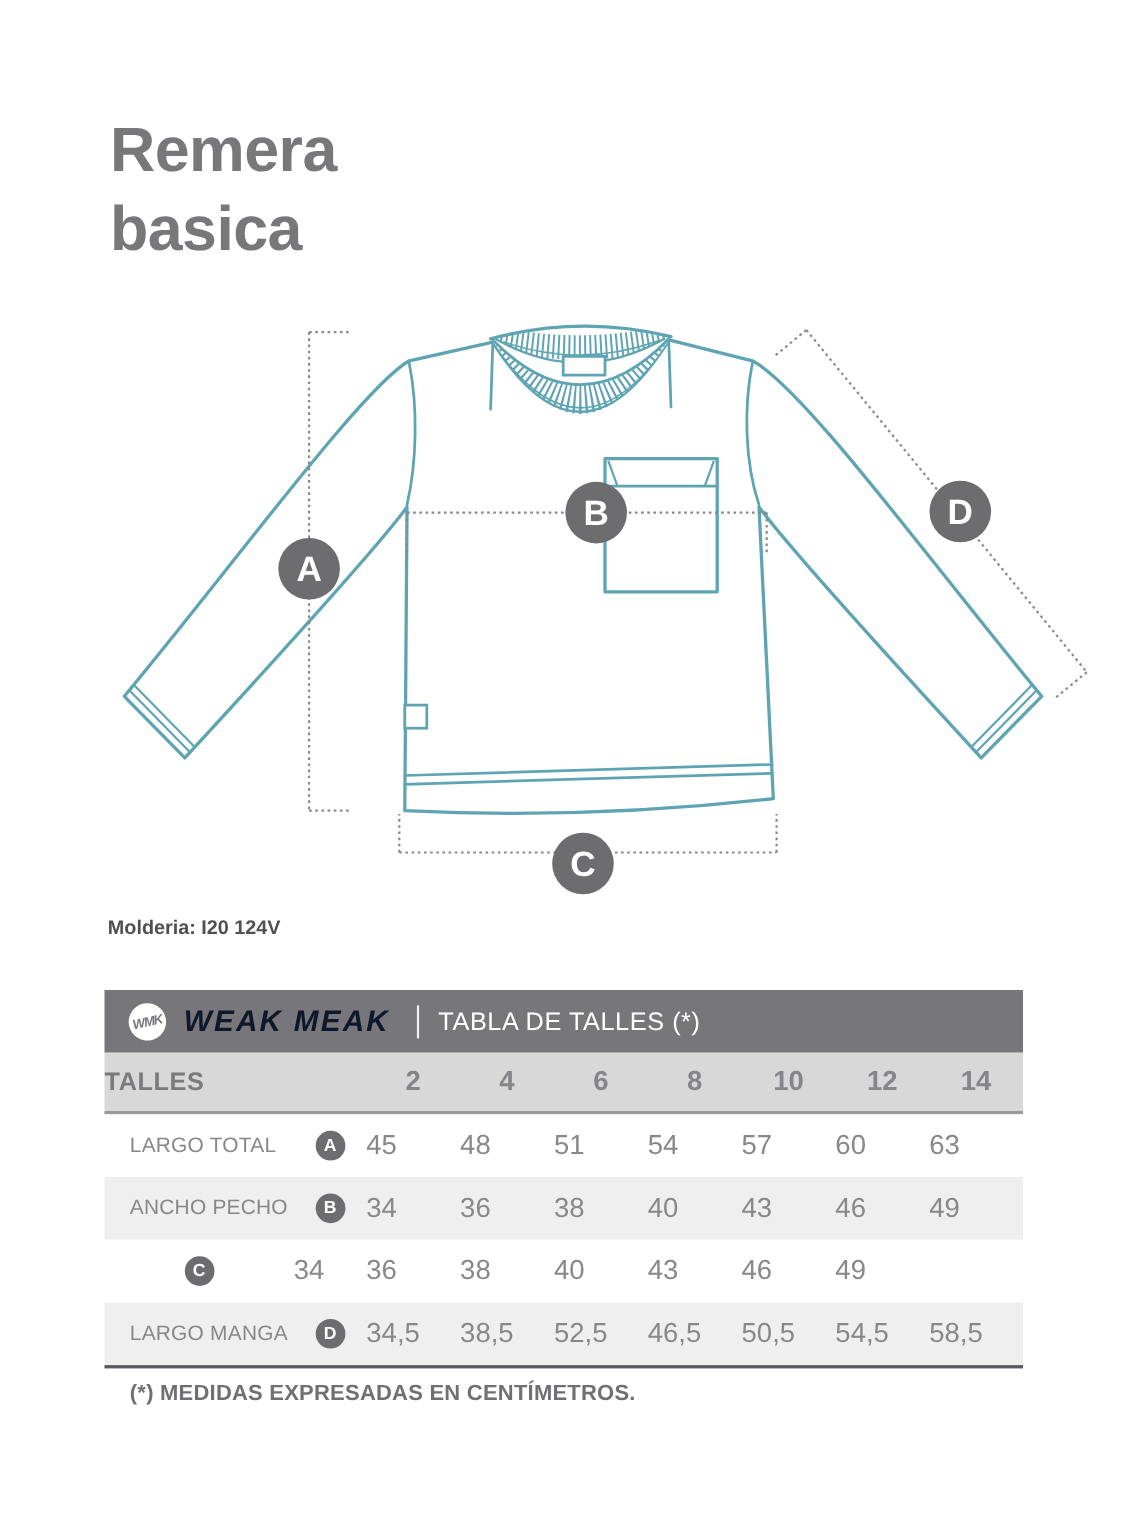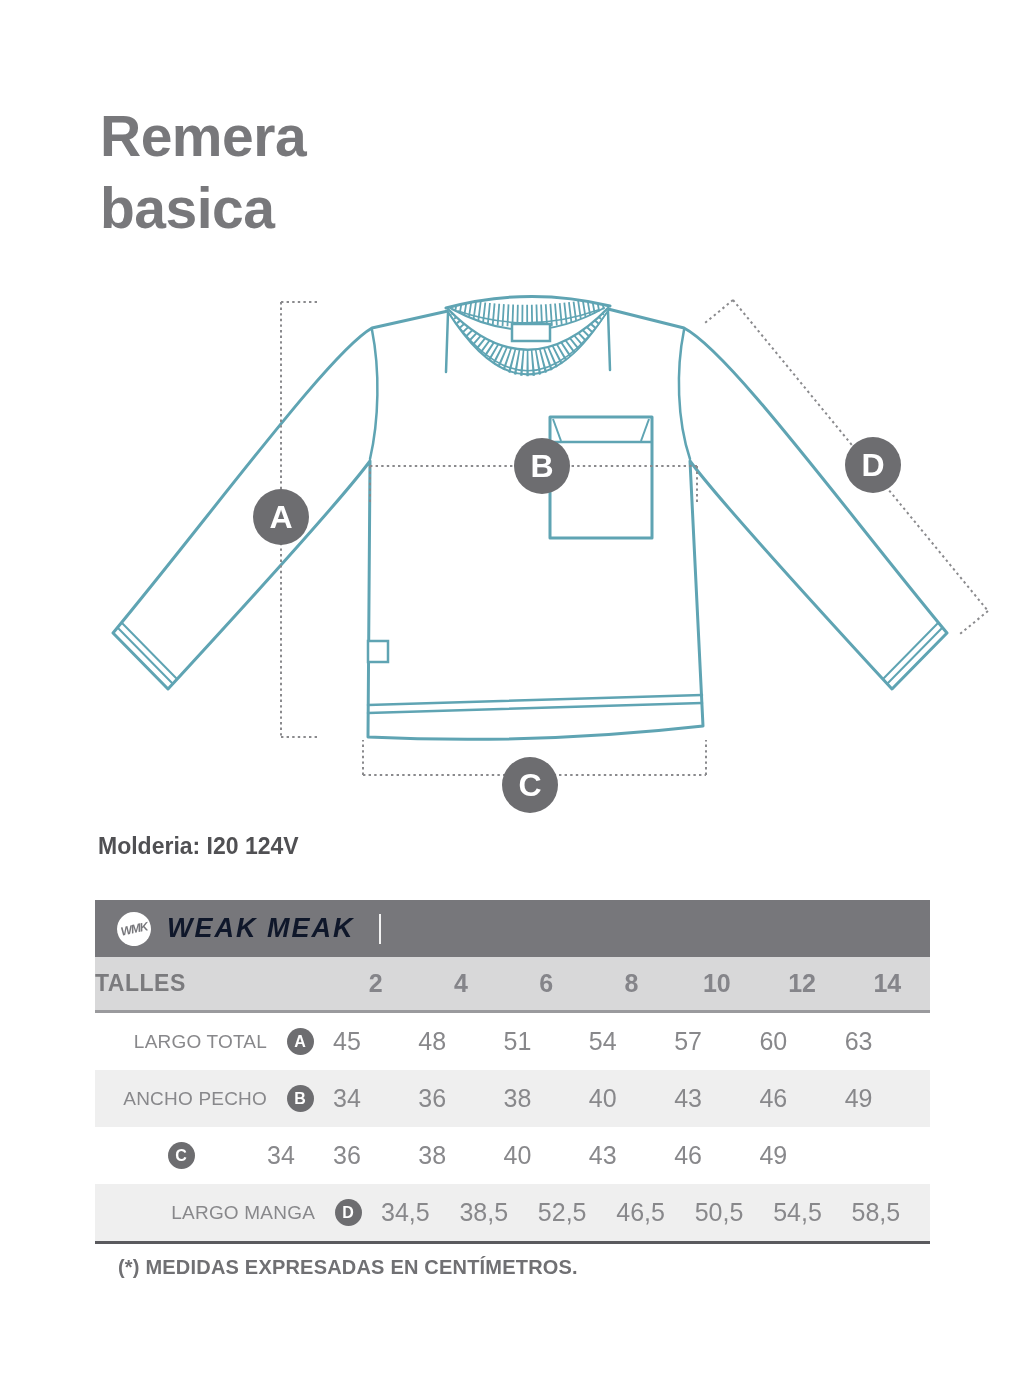--- a/index.html
+++ b/index.html
@@ -10,21 +10,21 @@
   
   .title{
     position:absolute;left:100px;top:100px;
     font-size:57px;font-weight:700;color:#78787b;line-height:1.27;letter-spacing:-0.5px;
   }
   
   .diagram{position:absolute;left:0;top:285px;width:1025px;height:550px;}
   
   .molderia{
     position:absolute;left:98px;top:833px;
-    font-size:23px;font-weight:700;color:#505053;
+    font-size:18px;font-weight:700;color:#505053;
   }
   
   .size-table{position:absolute;left:95px;top:900px;width:835px;}
   .thead{
     height:57px;background:#77777b;display:flex;align-items:center;
   }
   .logo-circle{
     width:34px;height:34px;margin-left:22px;border-radius:50%;background:#ffffff;
     color:#77777b;font-weight:700;font-style:italic;font-size:12px;letter-spacing:-1px;
     display:flex;align-items:center;justify-content:center;transform:rotate(-12deg);
@@ -37,22 +37,22 @@
   .thead-divider{width:2px;height:30px;background:rgba(255,255,255,.9);margin:0 18px 0 24px;}
   .table-title{color:#ffffff;font-size:23px;letter-spacing:.5px;white-space:nowrap;}
   .grid-row{
     display:grid;grid-template-columns:172px 66px repeat(7,1fr);align-items:center;
   }
   .row-sizes{height:53px;background:#d8d8d9;border-bottom:3px solid #9a9a9d;}
   .sizes-label{font-size:23px;font-weight:700;color:#7b7b7e;letter-spacing:.5px;}
   .size-cell{text-align:center;font-size:25px;font-weight:700;color:#85858a;}
   .data-row{height:57px;background:#ffffff;}
   .data-row.alt{background:#efefef;}
-  .data-row.last{border-bottom:3px solid #5a5a5e;padding-left:48px;}
-  .row-label{padding-left:23px;font-size:19px;color:#88888b;letter-spacing:.2px;text-align:right;}
+  .data-row.last{border-bottom:3px solid #5a5a5e;}
+  .row-label{padding-left:23px;font-size:19px;color:#88888b;letter-spacing:.2px;}
   .badge-cell{display:flex;justify-content:center;}
   .badge{
     width:27px;height:27px;border-radius:50%;background:#6d6d70;color:#ffffff;
     font-size:16px;font-weight:700;display:flex;align-items:center;justify-content:center;
   }
   .val-cell{font-size:25px;color:#88888b;}
   
   .footnote{
     position:absolute;left:118px;top:1256px;
     font-size:20px;font-weight:700;color:#707073;letter-spacing:.2px;
@@ -164,20 +164,21 @@
   </svg>
 
   <div class="molderia">Molderia: I20 124V</div>
 
   <div class="size-table">
 
     <div class="thead">
       <div class="logo-circle">WMK</div>
       <div class="brand-name">WEAK MEAK</div>
       <div class="thead-divider"></div>
+      <div class="table-title">TABLA DE TALLES (*)</div>
     </div>
 
     <div class="grid-row row-sizes">
       <div class="sizes-label">TALLES</div>
       <div></div>
       <div class="size-cell">2</div>
       <div class="size-cell">4</div>
       <div class="size-cell">6</div>
       <div class="size-cell">8</div>
       <div class="size-cell">10</div>

